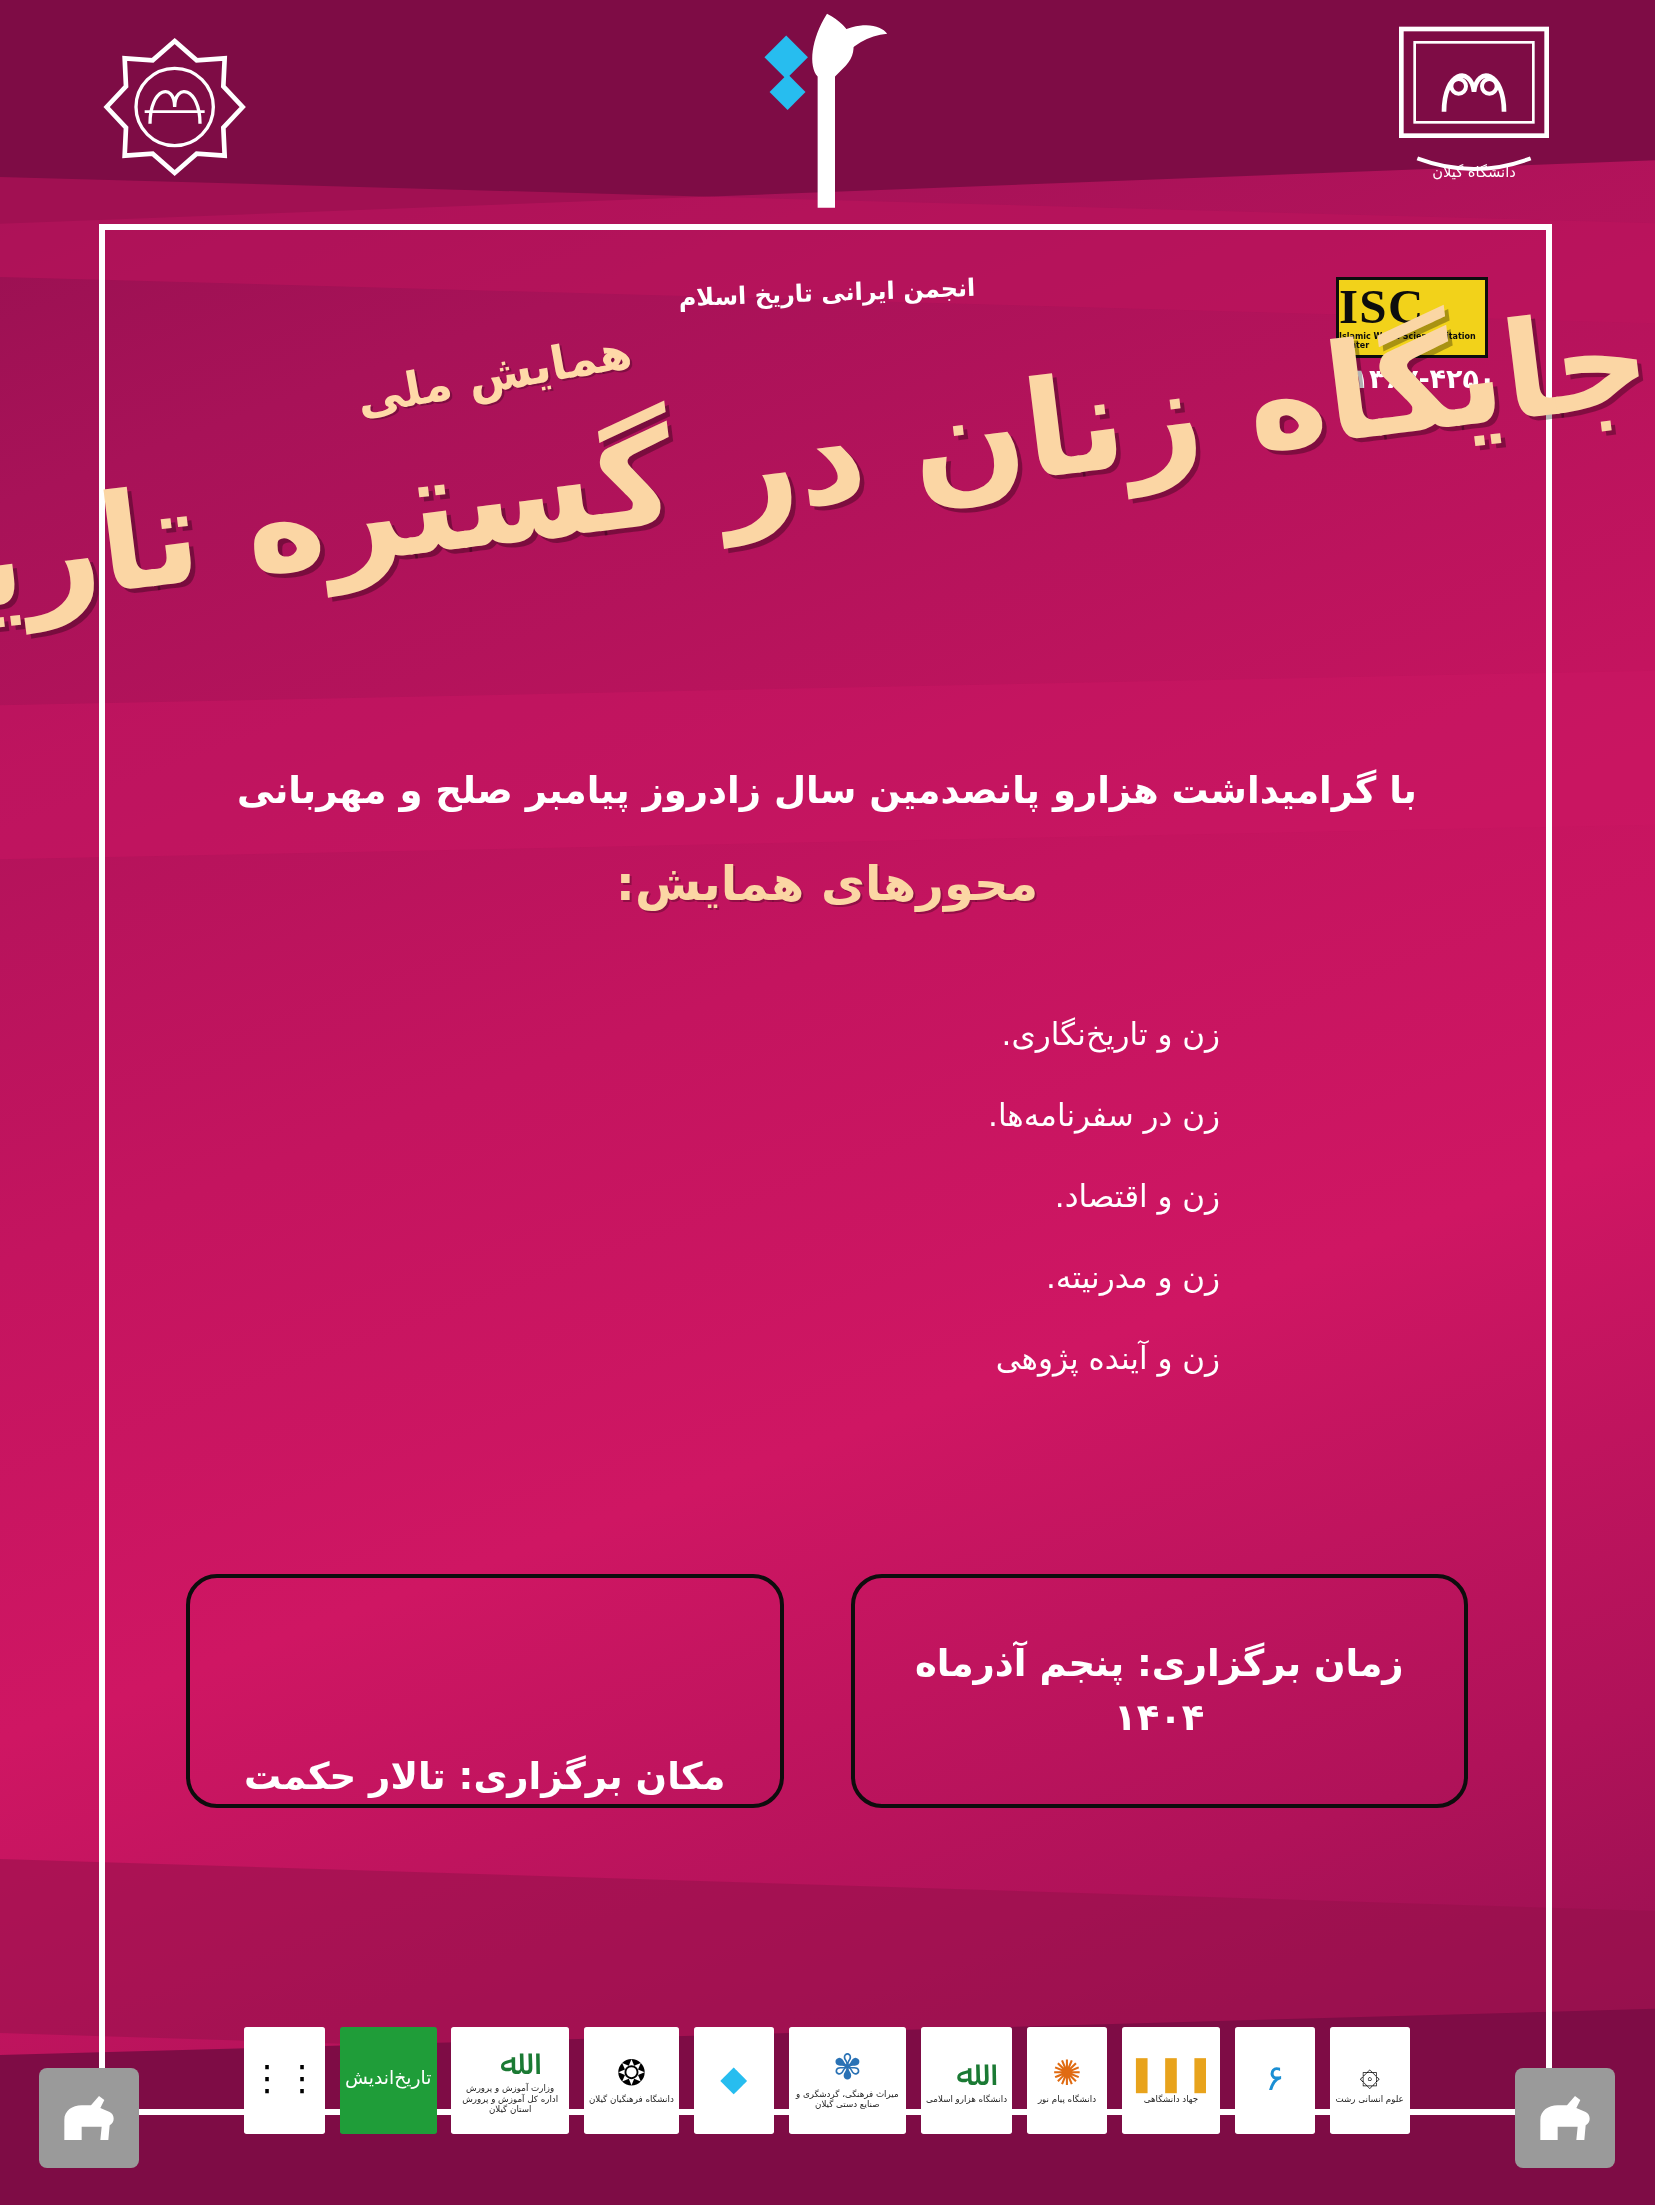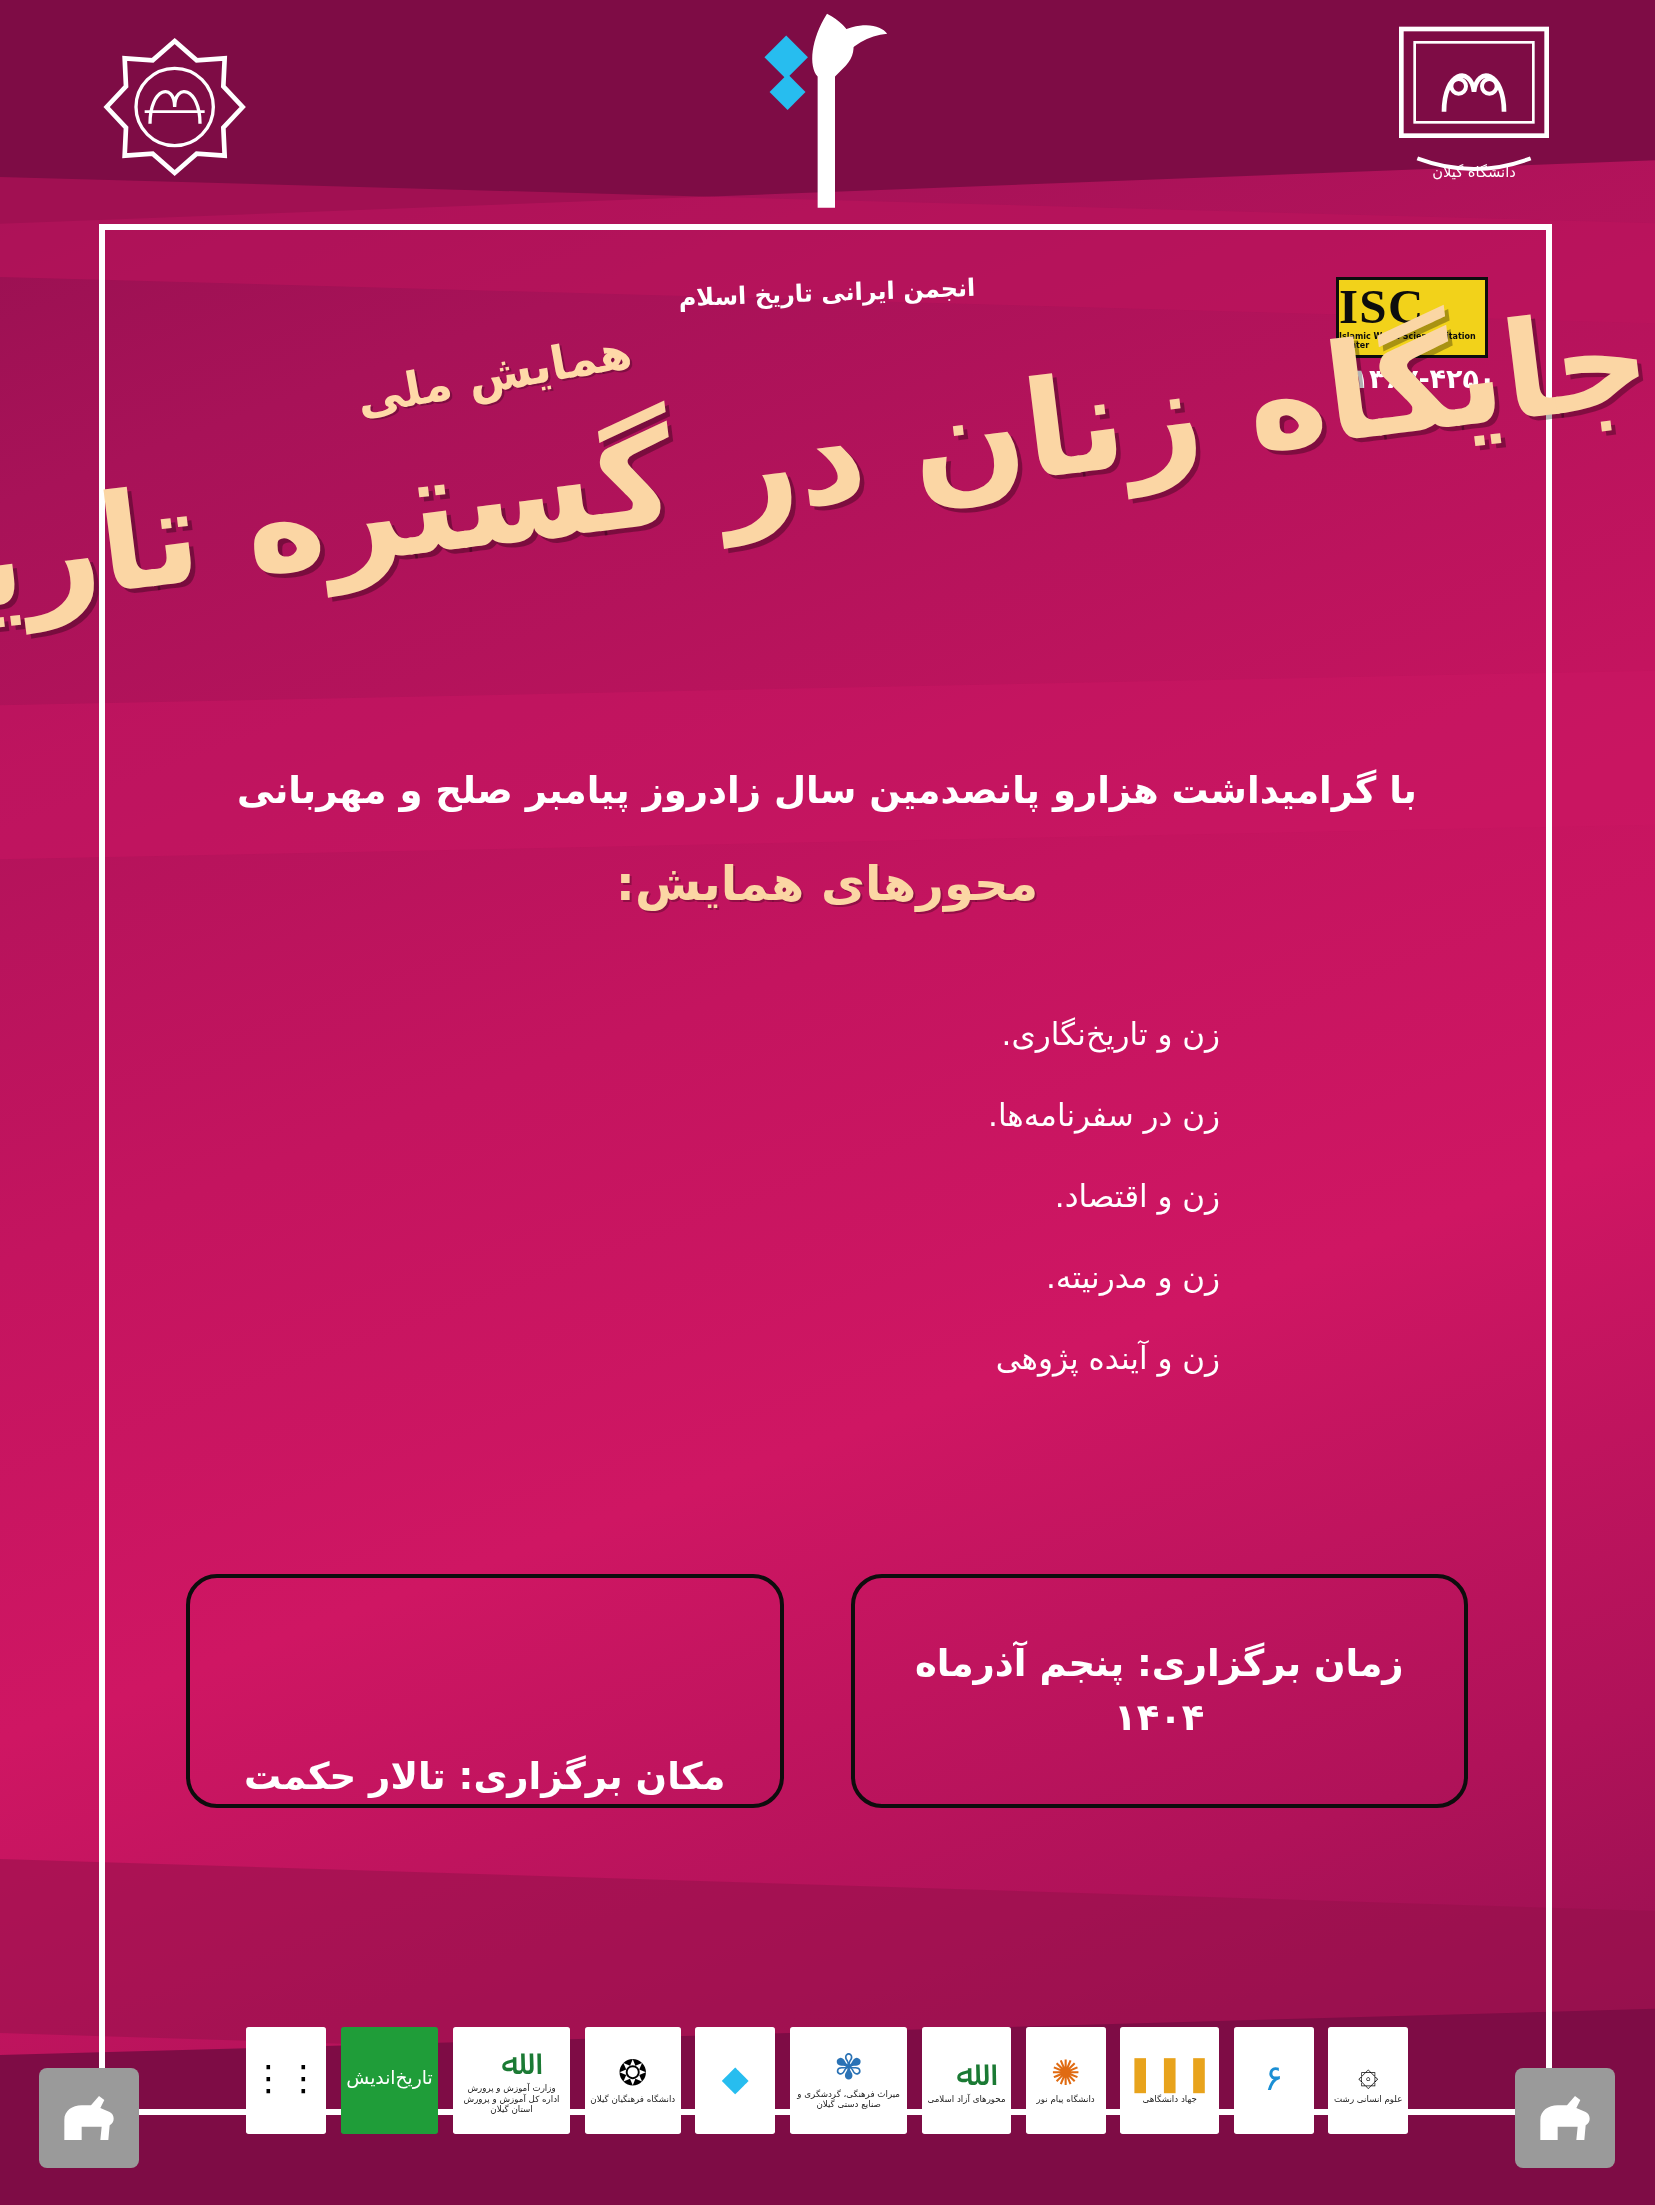--- a/index.html
+++ b/index.html
@@ -409,21 +409,21 @@
     <div class="sponsor">
       <div class="s-mark" style="color:#e8a31c;">❚❚❚</div>
       <div class="s-label">جهاد دانشگاهی</div>
     </div>
     <div class="sponsor">
       <div class="s-mark" style="color:#e06b12;">✺</div>
       <div class="s-label">دانشگاه پیام نور</div>
     </div>
     <div class="sponsor">
       <div class="s-mark" style="color:#1b7a34;">ﷲ</div>
-      <div class="s-label">محورهای آزاد اسلامی</div>
+      <div class="s-label">دانشگاه هزارو اسلامی</div>
     </div>
     <div class="sponsor">
       <div class="s-mark" style="color:#2a72b5;">✾</div>
       <div class="s-label">میراث فرهنگی، گردشگری و صنایع دستی گیلان</div>
     </div>
     <div class="sponsor">
       <div class="s-mark" style="color:#27bdef;">◆</div>
       <div class="s-label"></div>
     </div>
     <div class="sponsor">

